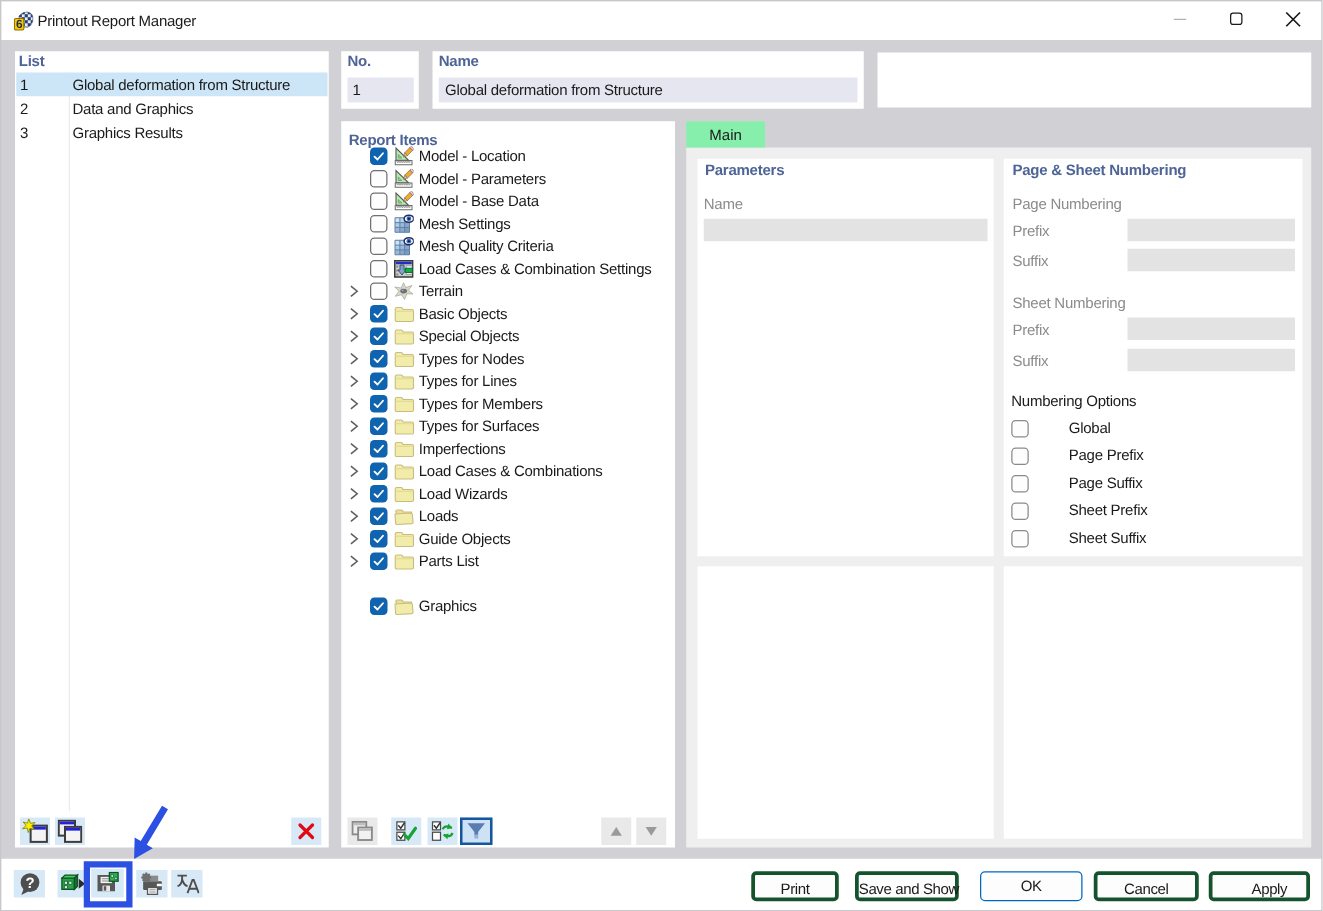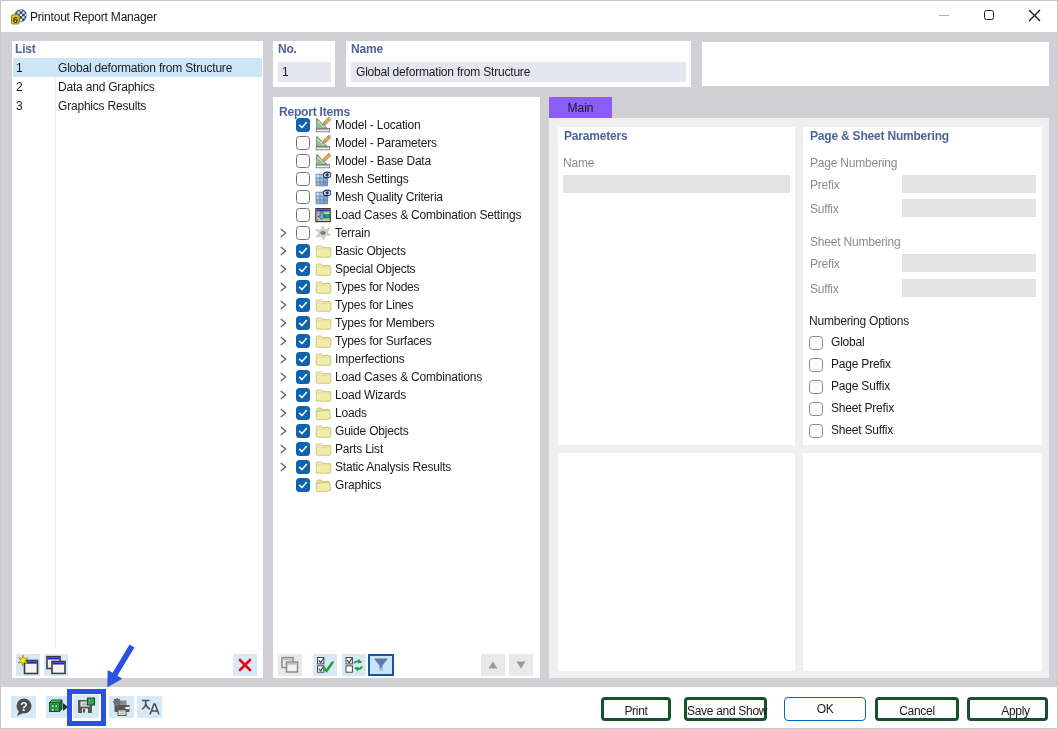--- a/index.html
+++ b/index.html
@@ -25,21 +25,21 @@
 .tlab{position:absolute;left:62px;top:2px;letter-spacing:-0.2px;white-space:nowrap;}
 
 .tbtn{position:absolute;width:24px;height:22px;background:#d7e8f7;}
 .tbtn svg{position:absolute;left:50%;top:50%;transform:translate(-50%,-50%);}
 .gbtn{position:absolute;width:24px;height:22px;background:#e9e9e9;}
 .gbtn svg{position:absolute;left:50%;top:50%;transform:translate(-50%,-50%);}
 
 .btn{position:absolute;height:24px;background:#fdfdfd;border:3px solid #14532d;border-radius:4px;text-align:center;line-height:22px;letter-spacing:-0.3px;white-space:nowrap;}
 
 .ocb{position:absolute;width:14px;height:14px;border-radius:3.5px;border:1px solid #8a8a8a;background:#fdfdfd;}
-.olab{position:absolute;letter-spacing:-0.2px;}
+.olab{position:absolute;letter-spacing:-0.2px;margin-left:24px;}
 </style>
 </head>
 <body>
 <div id="win">
   <div id="titlebar">
     <svg class="abs" style="left:10px;top:7px;" width="17" height="17" viewBox="0 0 17 17">
       <defs>
           <clipPath id="bk">
             <path d="M4.2 4.8 Q7.5 1 11 1.6 Q14.8 2.4 15.3 5.8 Q15.8 9.4 13.6 12.2 Q11.4 14.8 8.4 13.6 Q5.2 12.4 4.2 9.4 Z"></path>
           </clipPath>
@@ -421,35 +421,20 @@
             <svg width="12" height="12" viewBox="0 0 12 12" style="position:absolute;left:1px;top:1px;">
               <path d="M2.6 6.3 L5 8.6 L9.4 3.6" stroke="#fff" stroke-width="1.5" fill="none" stroke-linecap="round" stroke-linejoin="round"></path>
             </svg>
           </div>
           <span class="ticon"><svg width="17" height="16" viewBox="0 0 17 16">
               <path d="M1.2 4.2 Q1.2 3 2.4 3 L5.8 3 Q6.6 3 6.9 3.6 L7.4 4.6 L14.6 4.6 Q15.8 4.6 15.8 5.8 L15.8 13 Q15.8 14.2 14.6 14.2 L2.4 14.2 Q1.2 14.2 1.2 13 Z" fill="#f2ecab" stroke="#c8bd7c" stroke-width="0.9"></path>
               <path d="M1.2 6 L15.8 6" stroke="#dfd68d" stroke-width="0.8"></path>
             </svg></span>
           <span class="tlab">Parts List</span>
         </div>
-        <div class="trow" style="top:360.5px">
-          <svg class="chev" width="10" height="11" viewBox="0 0 10 11">
-            <path d="M2.5 1 L8 5.5 L2.5 10" stroke="#5f5f5f" stroke-width="1.4" fill="none"></path>
-          </svg>
-          <div class="cb on">
-            <svg width="12" height="12" viewBox="0 0 12 12" style="position:absolute;left:1px;top:1px;">
-              <path d="M2.6 6.3 L5 8.6 L9.4 3.6" stroke="#fff" stroke-width="1.5" fill="none" stroke-linecap="round" stroke-linejoin="round"></path>
-            </svg>
-          </div>
-          <span class="ticon"><svg width="17" height="16" viewBox="0 0 17 16">
-              <path d="M1.2 4.2 Q1.2 3 2.4 3 L5.8 3 Q6.6 3 6.9 3.6 L7.4 4.6 L14.6 4.6 Q15.8 4.6 15.8 5.8 L15.8 13 Q15.8 14.2 14.6 14.2 L2.4 14.2 Q1.2 14.2 1.2 13 Z" fill="#f2ecab" stroke="#c8bd7c" stroke-width="0.9"></path>
-              <path d="M1.2 6 L15.8 6" stroke="#dfd68d" stroke-width="0.8"></path>
-            </svg></span>
-          <span class="tlab">Static Analysis Results</span>
-        </div>
         <div class="trow" style="top:378.5px">
           <div class="cb on">
             <svg width="12" height="12" viewBox="0 0 12 12" style="position:absolute;left:1px;top:1px;">
               <path d="M2.6 6.3 L5 8.6 L9.4 3.6" stroke="#fff" stroke-width="1.5" fill="none" stroke-linecap="round" stroke-linejoin="round"></path>
             </svg>
           </div>
           <span class="ticon"><svg width="17" height="16" viewBox="0 0 17 16">
               <path d="M1.6 4.2 Q1.6 3 2.8 3 L6 3 Q6.8 3 7.1 3.6 L7.6 4.6 L14.2 4.6 L14.2 7 L3 7 Z" fill="#e9e19b" stroke="#c8bd7c" stroke-width="0.9"></path>
               <path d="M1 6.2 L13.6 5.4 Q14.8 5.4 14.9 6.6 L15.4 12.6 Q15.5 13.8 14.3 13.9 L2.8 14.6 Q1.6 14.7 1.5 13.5 Z" fill="#f2ecab" stroke="#c8bd7c" stroke-width="0.9"></path>
             </svg></span>
@@ -496,21 +481,21 @@
         </svg>
     </div>
     <div class="gbtn" style="left:236px;top:557px;">
       <svg width="10" height="9" viewBox="0 0 10 9">
           <path d="M5 8 L9.5 1 L0.5 1 Z" fill="#9a9a9a"></path>
         </svg>
     </div>
   </div>
 
   <div class="abs" id="tabarea" style="left:548px;top:117px;width:500px;height:560px;background:#efeff0;"></div>
-  <div class="abs" id="tab" style="left:548px;top:96px;width:63px;height:21px;background:#8b5cf6;text-align:center;line-height:22px;">Main</div>
+  <div class="abs" id="tab" style="left:548px;top:96px;width:63px;height:21px;background:#86efac;text-align:center;line-height:22px;">Main</div>
   <div class="box" id="parambox" style="left:557px;top:126px;width:237px;height:318px;">
     <span class="hdr abs" style="left:6px;top:2px;">Parameters</span>
     <span class="gray abs txt" style="left:5px;top:29px;">Name</span>
     <div class="inp" style="left:5px;top:48px;width:227px;height:18px;"></div>
   </div>
   <div class="box" id="pagebox" style="left:802px;top:126px;width:239px;height:318px;">
     <span class="hdr abs" style="left:7px;top:2px;">Page &amp; Sheet Numbering</span>
     <span class="gray abs txt" style="left:7px;top:29px;">Page Numbering</span>
     <span class="gray abs txt" style="left:7px;top:51px;">Prefix</span>
     <div class="inp" style="left:99px;top:48px;width:134px;height:18px;"></div>

